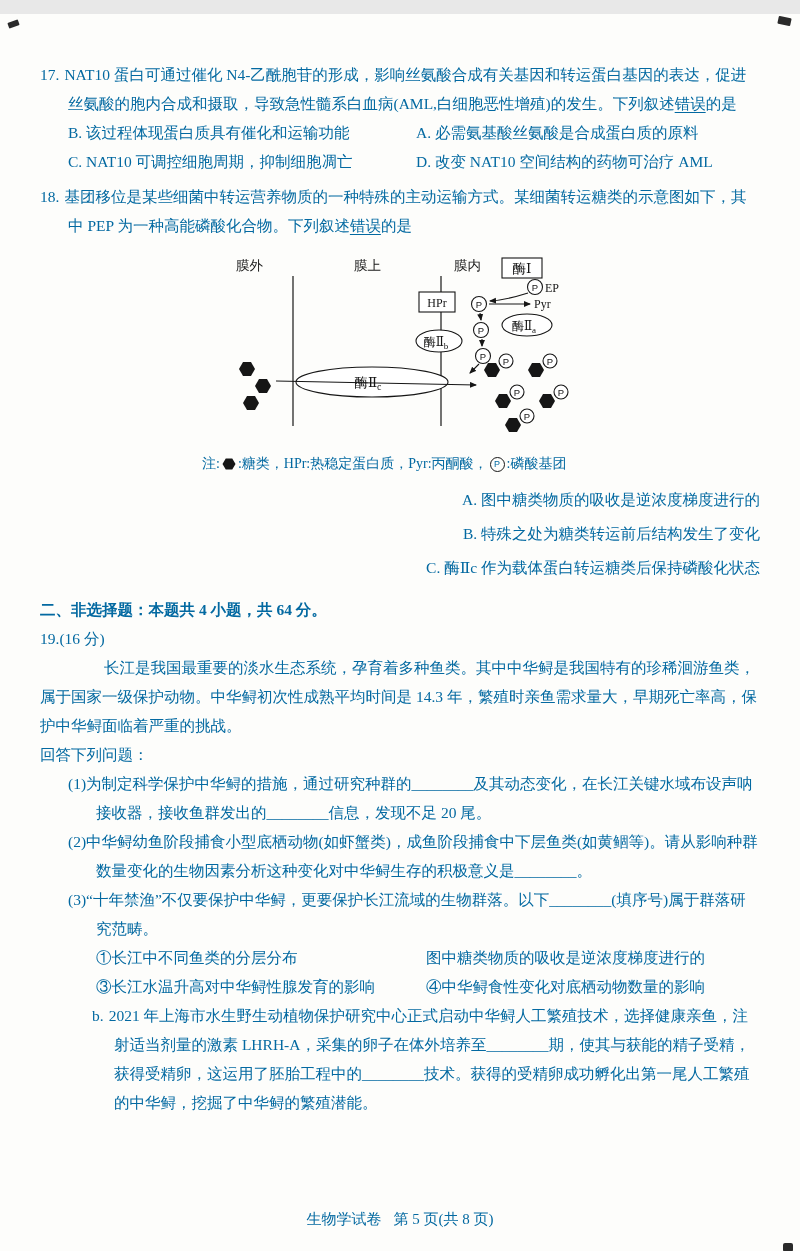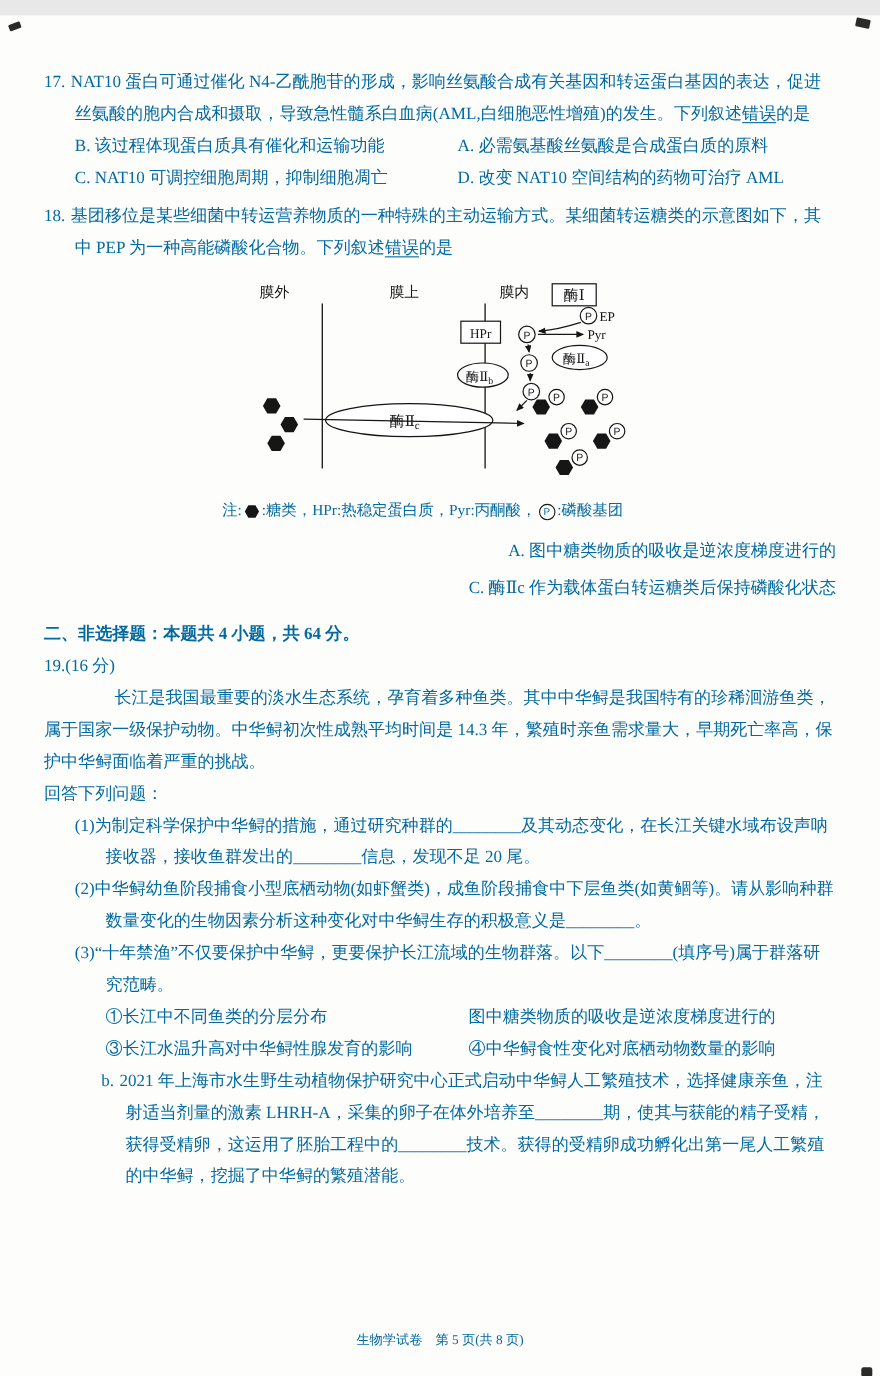--- a/index.html
+++ b/index.html
@@ -26,21 +26,21 @@
          font-size:9px;line-height:13px;text-align:center;font-family:"Liberation Sans",sans-serif;}
   .optlist{margin-left:28px;margin-top:8px;}
   .optlist p{line-height:34px;text-align:right;}
   .section-head{font-weight:bold;margin-top:10px;}
   .q19head{margin-top:0;}
   .intro{text-indent:64px;}
   .item{margin-left:28px;padding-left:28px;text-indent:-28px;}
   .itemb{margin-left:52px;padding-left:22px;text-indent:-22px;}
   .choicegrid{margin-left:56px;display:grid;grid-template-columns:330px 1fr;}
   .choicegrid span{display:block;}
-  .footer{position:absolute;left:0;right:0;top:1196px;text-align:center;font-size:12px;}
+  .footer{position:absolute;left:0;right:0;top:1196px;text-align:center;font-size:15px;}
   .footer .fpage{margin-left:12px;}
   
   svg{font-family:"Liberation Serif","DejaVu Serif",serif;}
   .dlab{font-size:13.5px;fill:#161616;}
   .dsm{font-size:12px;fill:#161616;}
   .mid{text-anchor:middle;}
   .dline{stroke:#161616;stroke-width:1.2;}
   .dbox{fill:#fff;stroke:#161616;stroke-width:1.1;}
   .pc{fill:#fff;stroke:#161616;stroke-width:1.1;}
   .ptxt{font-size:9.5px;fill:#161616;font-family:"Liberation Sans",sans-serif;}
@@ -168,20 +168,21 @@
               <polygon points="13.5,7 10.25,12.6 3.75,12.6 0.5,7 3.75,1.4 10.25,1.4" class="hex"></polygon>
             </svg>
           <span>:糖类，HPr:热稳定蛋白质，Pyr:丙酮酸，</span>
           <span class="pcirc">P</span>
           <span>:磷酸基团</span>
         </div>
       </div>
 
       <div class="optlist">
         <p>A. 图中糖类物质的吸收是逆浓度梯度进行的</p>
+        <p>B. 特殊之处为糖类转运前后结构发生了变化</p>
         <p>C. 酶Ⅱc 作为载体蛋白转运糖类后保持磷酸化状态</p>
       </div>
     </div>
 
     <p class="section-head">二、非选择题：本题共 4 小题，共 64 分。</p>
 
     <div>
       <p class="q19head"><span>19.</span><span>(16 分)</span></p>
       <p class="intro">长江是我国最重要的淡水生态系统，孕育着多种鱼类。其中中华鲟是我国特有的珍稀洄游鱼类，属于国家一级保护动物。中华鲟初次性成熟平均时间是 14.3 年，繁殖时亲鱼需求量大，早期死亡率高，保护中华鲟面临着严重的挑战。</p>
       <p>回答下列问题：</p>

